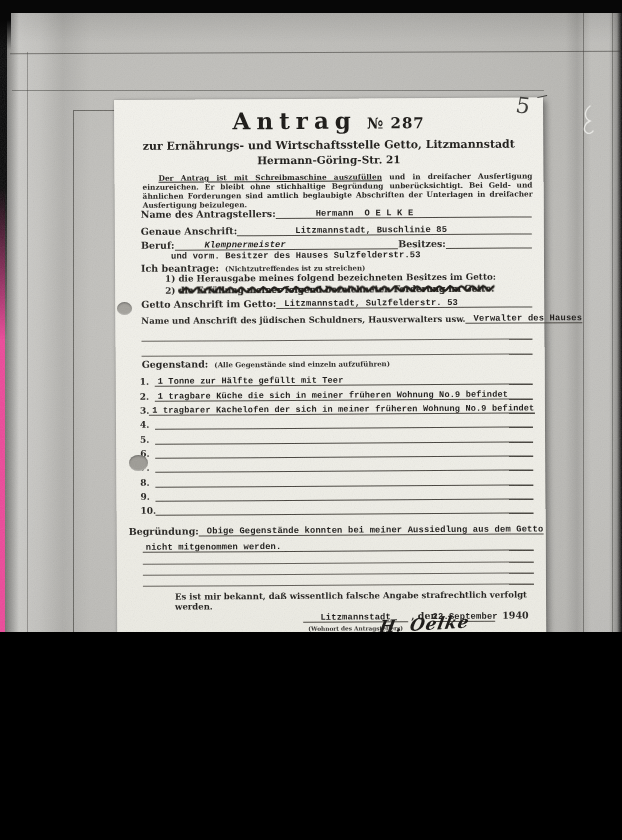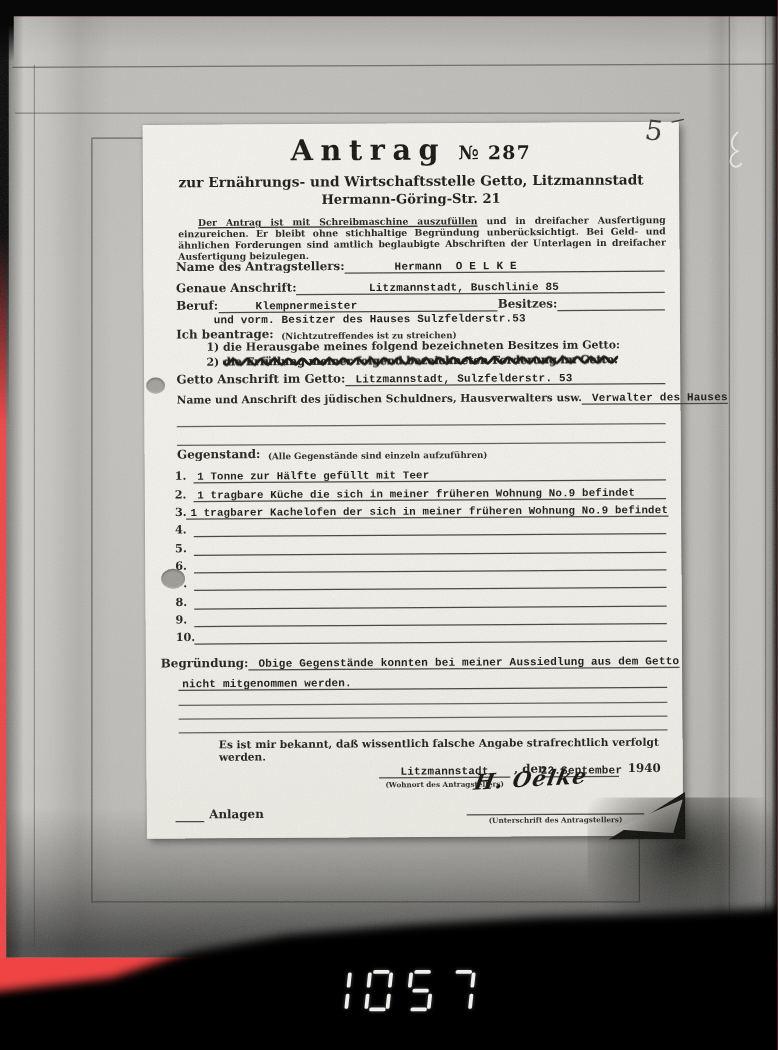--- a/index.html
+++ b/index.html
@@ -1,16 +1,16 @@
 <!DOCTYPE html>
 <html><head>
 <meta charset="utf-8">
 <style>
   html,body{margin:0;padding:0;background:#000;}
-  #stage{position:relative;width:622px;height:840px;background:#ef4444;overflow:hidden;
+  #stage{position:relative;width:622px;height:632px;background:#ec4899;overflow:hidden;
          font-family:"DejaVu Serif",serif;}
   
   .mat{position:absolute;left:5px;top:13px;width:617px;height:753px;z-index:1;
     background:
       linear-gradient(90deg, rgba(0,0,0,.38) 0px, rgba(255,255,255,.20) 14px, rgba(255,255,255,.10) 34px,
                       rgba(0,0,0,.07) 58px, rgba(0,0,0,0) 85px),
       linear-gradient(90deg, rgba(0,0,0,0) 560px, rgba(0,0,0,.10) 572px, rgba(255,255,255,.12) 586px,
                       rgba(255,255,255,.12) 604px, rgba(0,0,0,.30) 615px),
       linear-gradient(180deg, rgba(0,0,0,.10) 0px, rgba(0,0,0,0) 30px),
       radial-gradient(ellipse at 35% 38%, #c5c4c0 0%, #bcbbb7 55%, #b0afab 100%);}
@@ -56,21 +56,21 @@
   .title-main{font:bold 23px "DejaVu Serif",serif;letter-spacing:6px;color:#161411;}
   .title-no{font:bold 15px "DejaVu Serif",serif;color:#161411;margin-left:10px;letter-spacing:1px;}
   .r-sub{position:absolute;top:40px;left:0;right:0;text-align:center;
       font:bold 11px "DejaVu Serif",serif;color:#1b1916;}
   .r-street{position:absolute;top:55px;left:0;right:0;text-align:center;
       font:bold 10.5px "DejaVu Serif",serif;color:#1b1916;}
   .r-instr{position:absolute;top:74px;left:28px;right:11px;text-align:justify;text-indent:16px;
       font:bold 7.4px "DejaVu Serif",serif;line-height:9px;color:#23211e;}
   .u{text-decoration:underline;}
   .r-name{top:106px;} .r-addr{top:123px;} .r-beruf{top:137px;}
-  .pad40{margin-left:40px;} .pad58{margin-left:58px;text-align:center;} .pad30{margin-left:30px;}
+  .pad40{margin-left:40px;} .pad58{margin-left:58px;text-align:center;} .pad30{margin-left:30px;font-style:italic;}
   .pad8{margin-left:8px;} .pad3{margin-left:3px;}
   .f-beruf{flex:2.6;} .f-tel{flex:1;}
   .beruf2{position:absolute;left:56px;top:151px;}
   .r-beantrage{position:absolute;left:26px;top:162px;height:12px;display:flex;align-items:flex-end;}
   .opt{position:absolute;left:50px;right:12px;height:11px;font:bold 8.8px "DejaVu Serif",serif;color:#211f1c;}
   .opt1{top:174px;} .opt2{top:186px;}
   .struck{text-decoration-line:line-through;text-decoration-style:wavy;text-decoration-thickness:2px;
       text-decoration-color:#15130f;color:#1a1814;filter:blur(.2px);
       text-shadow:0 0 .6px #221f1a;}
   .r-getto{top:196px;} .r-debtor{top:212px;}

